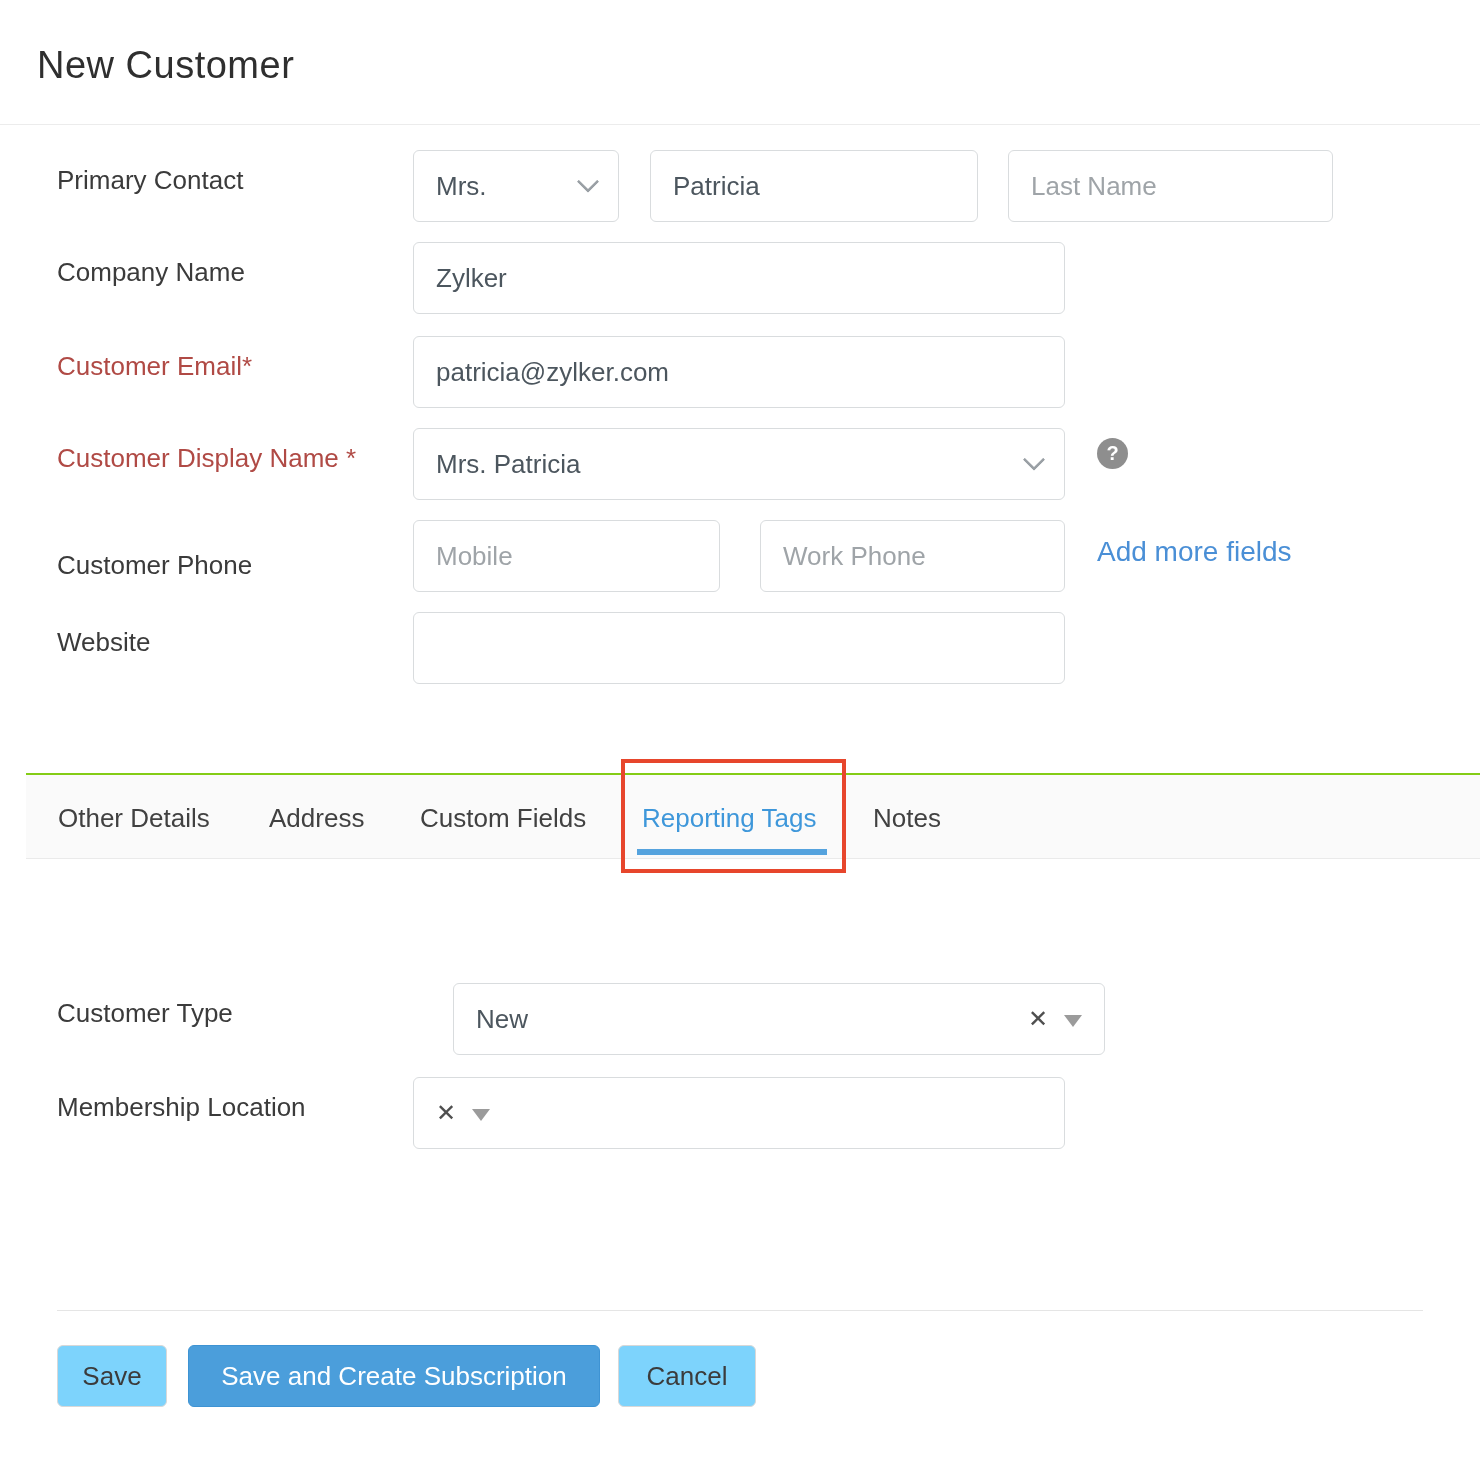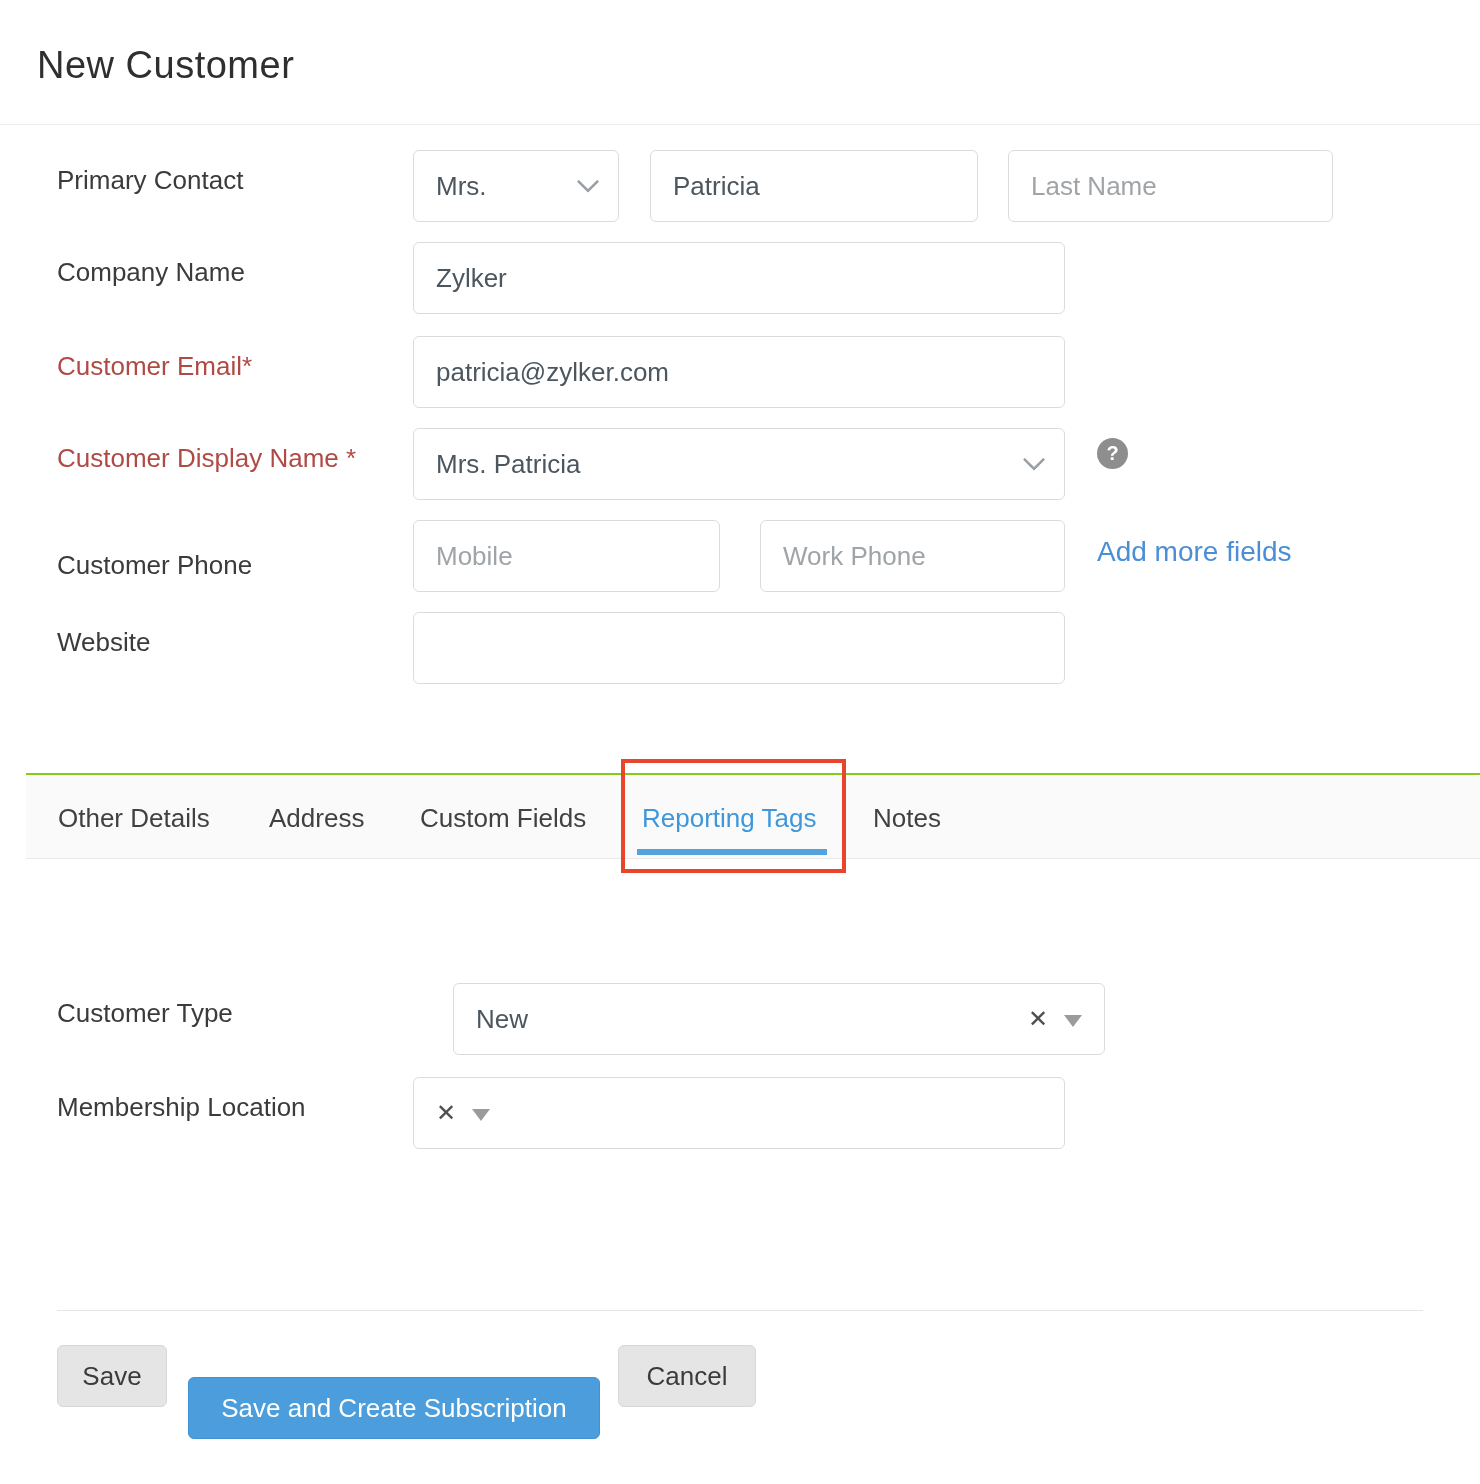--- a/index.html
+++ b/index.html
@@ -48,22 +48,22 @@
   .tab { position: absolute; top: 28px; font-size: 26px; color: #414141; cursor: pointer; white-space: nowrap; }
   .tab.active { color: #3e97da; }
   .tab-underline { left: 637px; top: 849px; width: 190px; height: 6px; background: #55a3de; }
   .annotation-box { left: 621px; top: 759px; width: 225px; height: 114px;
     border: 4px solid #e7462c; background: transparent; pointer-events: none; }
 
   
   .footer-divider { left: 57px; top: 1310px; width: 1366px; height: 1px; background: #e5e5e5; }
   .btn { position: absolute; top: 1345px; height: 62px; border-radius: 6px; font-family: "Liberation Sans", sans-serif;
     font-size: 26px; display: flex; align-items: center; justify-content: center; cursor: pointer; }
-  .btn-secondary { background: #e5e5e5; border: 1px solid #d8d8d8; color: #3b3b3b; }
-  .btn-primary { background: #4b9edb; border: 1px solid #3e93d3; color: #ffffff; margin-top: 32px; }
+  .btn-secondary { background: #7dd3fc; border: 1px solid #d8d8d8; color: #3b3b3b; }
+  .btn-primary { background: #4b9edb; border: 1px solid #3e93d3; color: #ffffff; }
 </style>
 </head>
 <body>
 
 <div class="abs page-title">New Customer</div>
 <div class="abs header-divider"></div>
 
 <div class="abs field-label" style="top:165px;">Primary Contact</div>
 <div class="abs select-box" style="left:413px; top:150px; width:206px;">
   <span class="select-value">Mrs.</span>

